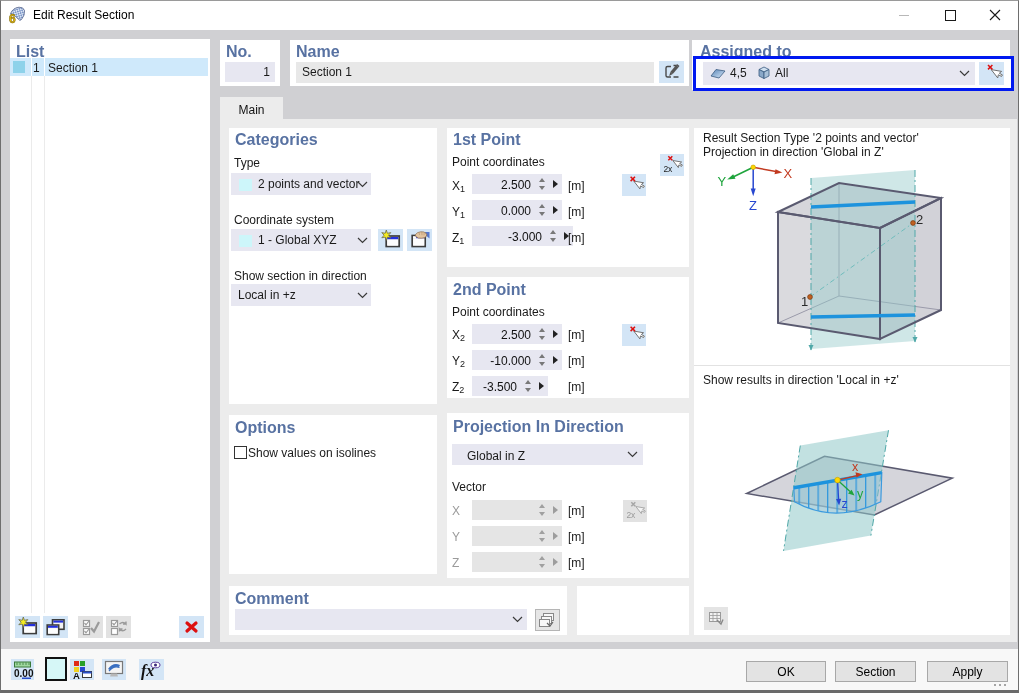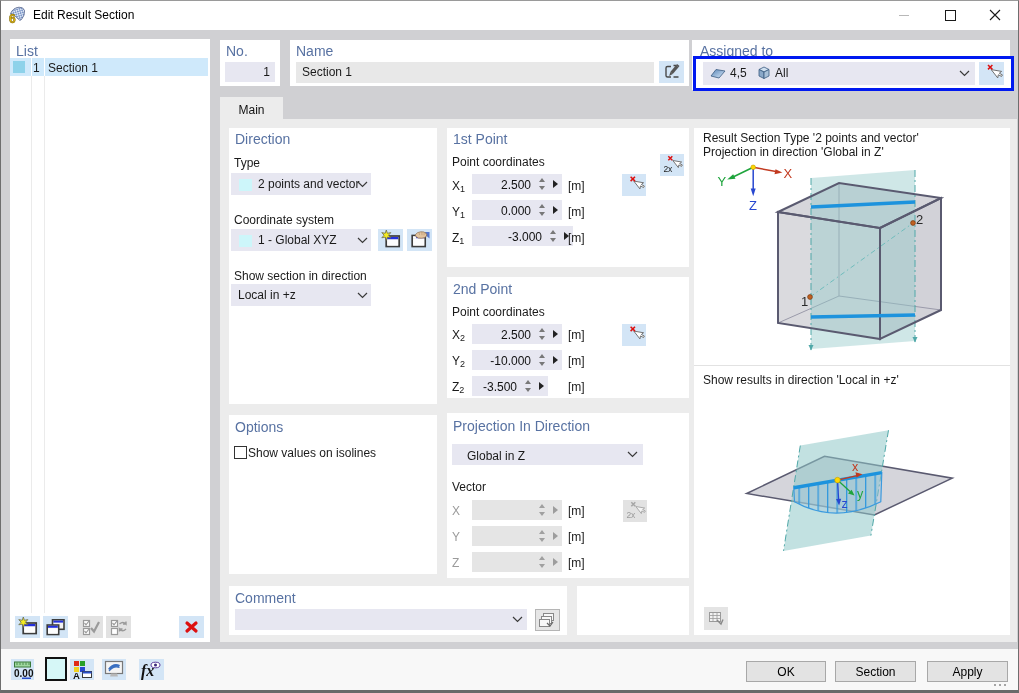--- a/index.html
+++ b/index.html
@@ -3,21 +3,21 @@
 <meta charset="utf-8">
 <style>
 *{margin:0;padding:0;box-sizing:border-box}
 html,body{width:1019px;height:693px;overflow:hidden}
 body{font-family:"Liberation Sans",sans-serif;font-size:12px;color:#111;position:relative;background:#d0d0d3}
 .abs{position:absolute}
 #frame{position:absolute;left:0;top:0;width:1019px;height:693px;border:1px solid #6e6e6e;border-top:1px solid #9a9a9a;border-bottom:3px solid #6a6a6a}
 #titlebar{position:absolute;left:1px;top:1px;width:1017px;height:29px;background:#fff}
 #title-text{position:absolute;left:33px;top:8px;font-size:12px;color:#000}
 .box{position:absolute;background:#fff}
-.gtitle{position:absolute;font-weight:normal;color:#5872a2;font-size:14px}
+.gtitle{position:absolute;font-weight:bold;color:#5872a2;font-size:16px}
 .lbl{position:absolute;color:#1a1a1a;font-size:12px}
 .lav{position:absolute;background:#e7e7f1}
 .gray{position:absolute;background:#e8e8e8}
 .bblue{position:absolute;background:#d3e5f6}
 .bgray{position:absolute;background:#e2e2e2}
 #content{position:absolute;left:220px;top:119px;width:797px;height:523px;background:#ececec}
 #tab{position:absolute;left:220px;top:97px;width:63px;height:22px;background:#ececec;text-align:center;padding-top:6px}
 .num{position:absolute;background:#e7e7f1;height:20px}
 .num .v{position:absolute;right:31px;top:4px;font-size:12px}
 .num.dis{background:#e5e5e5}
@@ -109,21 +109,21 @@
 
 <div class="box" style="left:229px;top:128px;width:208px;height:276px"></div>
 <div class="box" style="left:229px;top:415px;width:208px;height:159px"></div>
 <div class="box" style="left:447px;top:128px;width:242px;height:139px"></div>
 <div class="box" style="left:447px;top:277px;width:242px;height:121px"></div>
 <div class="box" style="left:447px;top:413px;width:242px;height:165px"></div>
 <div class="box" style="left:229px;top:586px;width:338px;height:49px"></div>
 <div class="box" style="left:577px;top:586px;width:112px;height:49px"></div>
 <div class="box" style="left:694px;top:128px;width:316px;height:507px"></div>
 
-<div class="gtitle" style="left:235px;top:131px">Direction</div>
+<div class="gtitle" style="left:235px;top:131px">Categories</div>
 <div class="lbl" style="left:234px;top:156px">Type</div>
 <div class="lav" style="left:231px;top:173px;width:140px;height:22px"></div>
 <div class="abs" style="left:239px;top:179px;width:13px;height:12px;background:#cdf6fa"></div>
 <div class="lbl" style="left:258px;top:177px">2 points and vector</div>
 <div class="lbl" style="left:234px;top:213px">Coordinate system</div>
 <div class="lav" style="left:231px;top:229px;width:140px;height:22px"></div>
 <div class="abs" style="left:239px;top:235px;width:13px;height:12px;background:#cdf6fa"></div>
 <div class="lbl" style="left:258px;top:233px">1 - Global XYZ</div>
 <div class="bblue" style="left:378px;top:229px;width:25px;height:22px"></div>
 <div class="bblue" style="left:407px;top:229px;width:25px;height:22px"></div>

